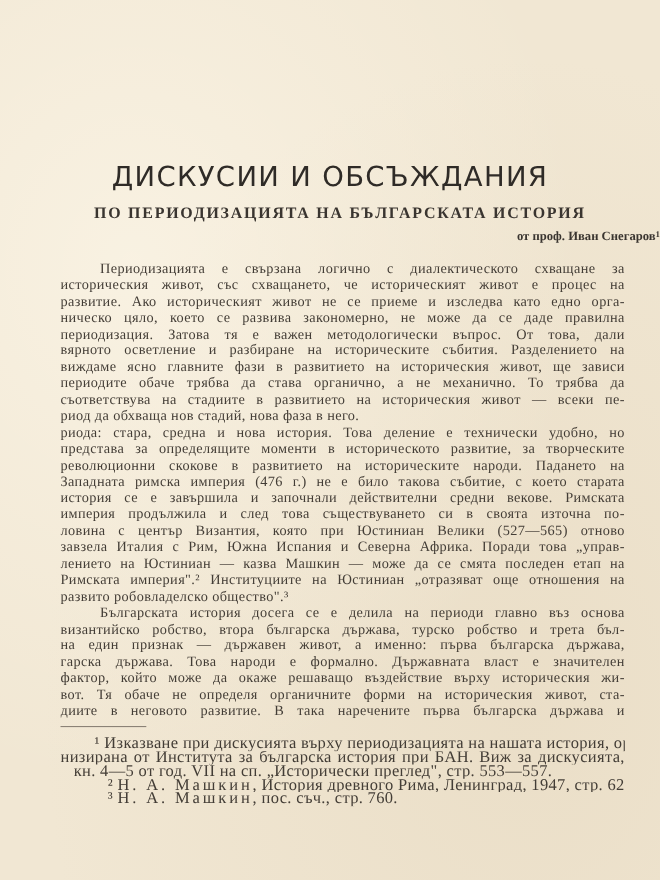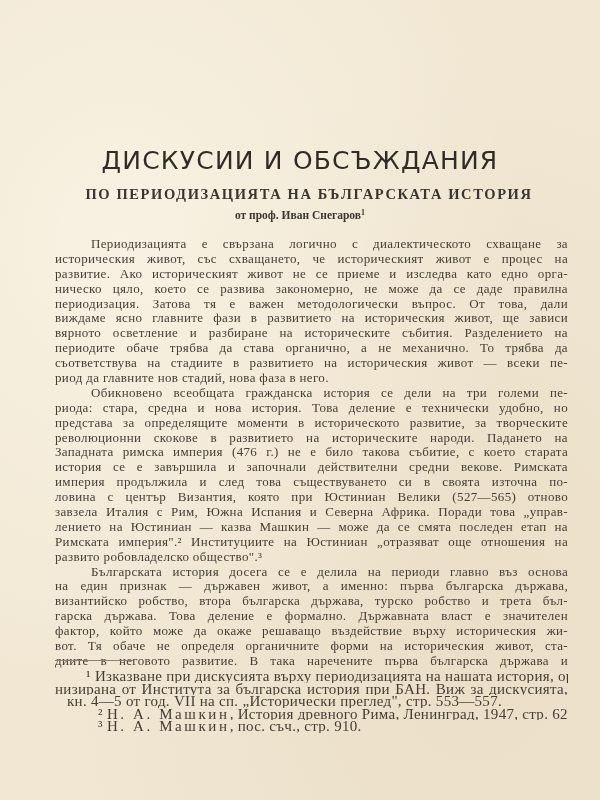--- a/index.html
+++ b/index.html
@@ -42,21 +42,21 @@
       font-family: "Liberation Serif", "DejaVu Serif", serif;
       font-size: 14.5px;
       letter-spacing: 1.6px;
       font-weight: bold;
       color: #3a3530;
     }
     .author {
       position: absolute;
       left: 0; right: 0;
       top: 209px;
-      text-align: center;
+      text-align: right;
       font-family: "Liberation Serif", "DejaVu Serif", serif;
       font-size: 11.5px;
       font-weight: bold;
       color: #3a3530;
     }
     .author sup {
       font-size: 8px;
       vertical-align: top;
       line-height: 1;
     }
@@ -129,51 +129,50 @@
     <span>от проф. Иван Снегаров</span><sup>1</sup>
   </div>
 
   <div class="body-text">
 
     <span class="line indent">Периодизацията е свързана логично с диалектическото схващане за</span>
     <span class="line">историческия живот, със схващането, че историческият живот е процес на</span>
     <span class="line">развитие. Ако историческият живот не се приеме и изследва като едно орга-</span>
     <span class="line">ническо цяло, което се развива закономерно, не може да се даде правилна</span>
     <span class="line">периодизация. Затова тя е важен методологически въпрос. От това, дали</span>
+    <span class="line">вярното осветление и разбиране на историческите събития. Разделението на</span>
     <span class="line">виждаме ясно главните фази в развитието на историческия живот, ще зависи</span>
-    <span class="line">вярното осветление и разбиране на историческите събития. Разделението на</span>
     <span class="line">периодите обаче трябва да става органично, а не механично. То трябва да</span>
     <span class="line">съответствува на стадиите в развитието на историческия живот — всеки пе-</span>
-    <span class="line last">риод да главните нов стадий, нова фаза в него.</span>
+    <span class="line last">риод да обхваща нов стадий, нова фаза в него.</span>
 
-    <span class="line indent">Обикновено всеобщата гражданска история се дели на три големи пе-</span>
     <span class="line">риода: стара, средна и нова история. Това деление е технически удобно, но</span>
     <span class="line">представа за определящите моменти в историческото развитие, за творческите</span>
     <span class="line">революционни скокове в развитието на историческите народи. Падането на</span>
     <span class="line">Западната римска империя (476 г.) не е било такова събитие, с което старата</span>
     <span class="line">история се е завършила и започнали действителни средни векове. Римската</span>
     <span class="line">империя продължила и след това съществуването си в своята източна по-</span>
     <span class="line">ловина с център Византия, която при Юстиниан Велики (527—565) отново</span>
     <span class="line">завзела Италия с Рим, Южна Испания и Северна Африка. Поради това „управ-</span>
     <span class="line">лението на Юстиниан — казва Машкин — може да се смята последен етап на</span>
     <span class="line">Римската империя".² Институциите на Юстиниан „отразяват още отношения на</span>
     <span class="line last">развито робовладелско общество".³</span>
 
     <span class="line indent">Българската история досега се е делила на периоди главно въз основа</span>
+    <span class="line">византийско робство, втора българска държава, турско робство и трета бъл-</span>
     <span class="line">на един признак — държавен живот, а именно: първа българска държава,</span>
-    <span class="line">византийско робство, втора българска държава, турско робство и трета бъл-</span>
-    <span class="line">гарска държава. Това деление е формално. Държавната власт е значителен</span>
+    <span class="line">гарска държава. Това народи е формално. Държавната власт е значителен</span>
     <span class="line">фактор, който може да окаже решаващо въздействие върху историческия жи-</span>
     <span class="line">вот. Тя обаче не определя органичните форми на историческия живот, ста-</span>
     <span class="line">диите в неговото развитие. В така наречените първа българска държава и</span>
   </div>
 
   <div class="rule"></div>
 
   <div class="footnotes">
     <span class="fn-line indent"><span>¹</span> <span>Изказване при дискусията върху периодизацията на нашата история, орга-</span></span>
     <span class="fn-line">низирана от Института за българска история при БАН. Виж за дискусията,</span>
     <span class="fn-line last">кн. 4—5 от год. VII на сп. „Исторически преглед", стр. 553—557.</span>
     <span class="fn-line last indent"><span>²</span> <span class="spaced">Н. А. Машкин</span><span>, История древного Рима, Ленинград, 1947, стр. 629.</span></span>
-    <span class="fn-line last indent"><span>³</span> <span class="spaced">Н. А. Машкин</span><span>, пос. съч., стр. 910.</span></span>
+    <span class="fn-line last indent"><span>³</span> <span class="spaced">Н. А. Машкин</span><span>, пос. съч., стр. 760.</span></span>
   </div>
 
 </div>
 
 </body></html>

